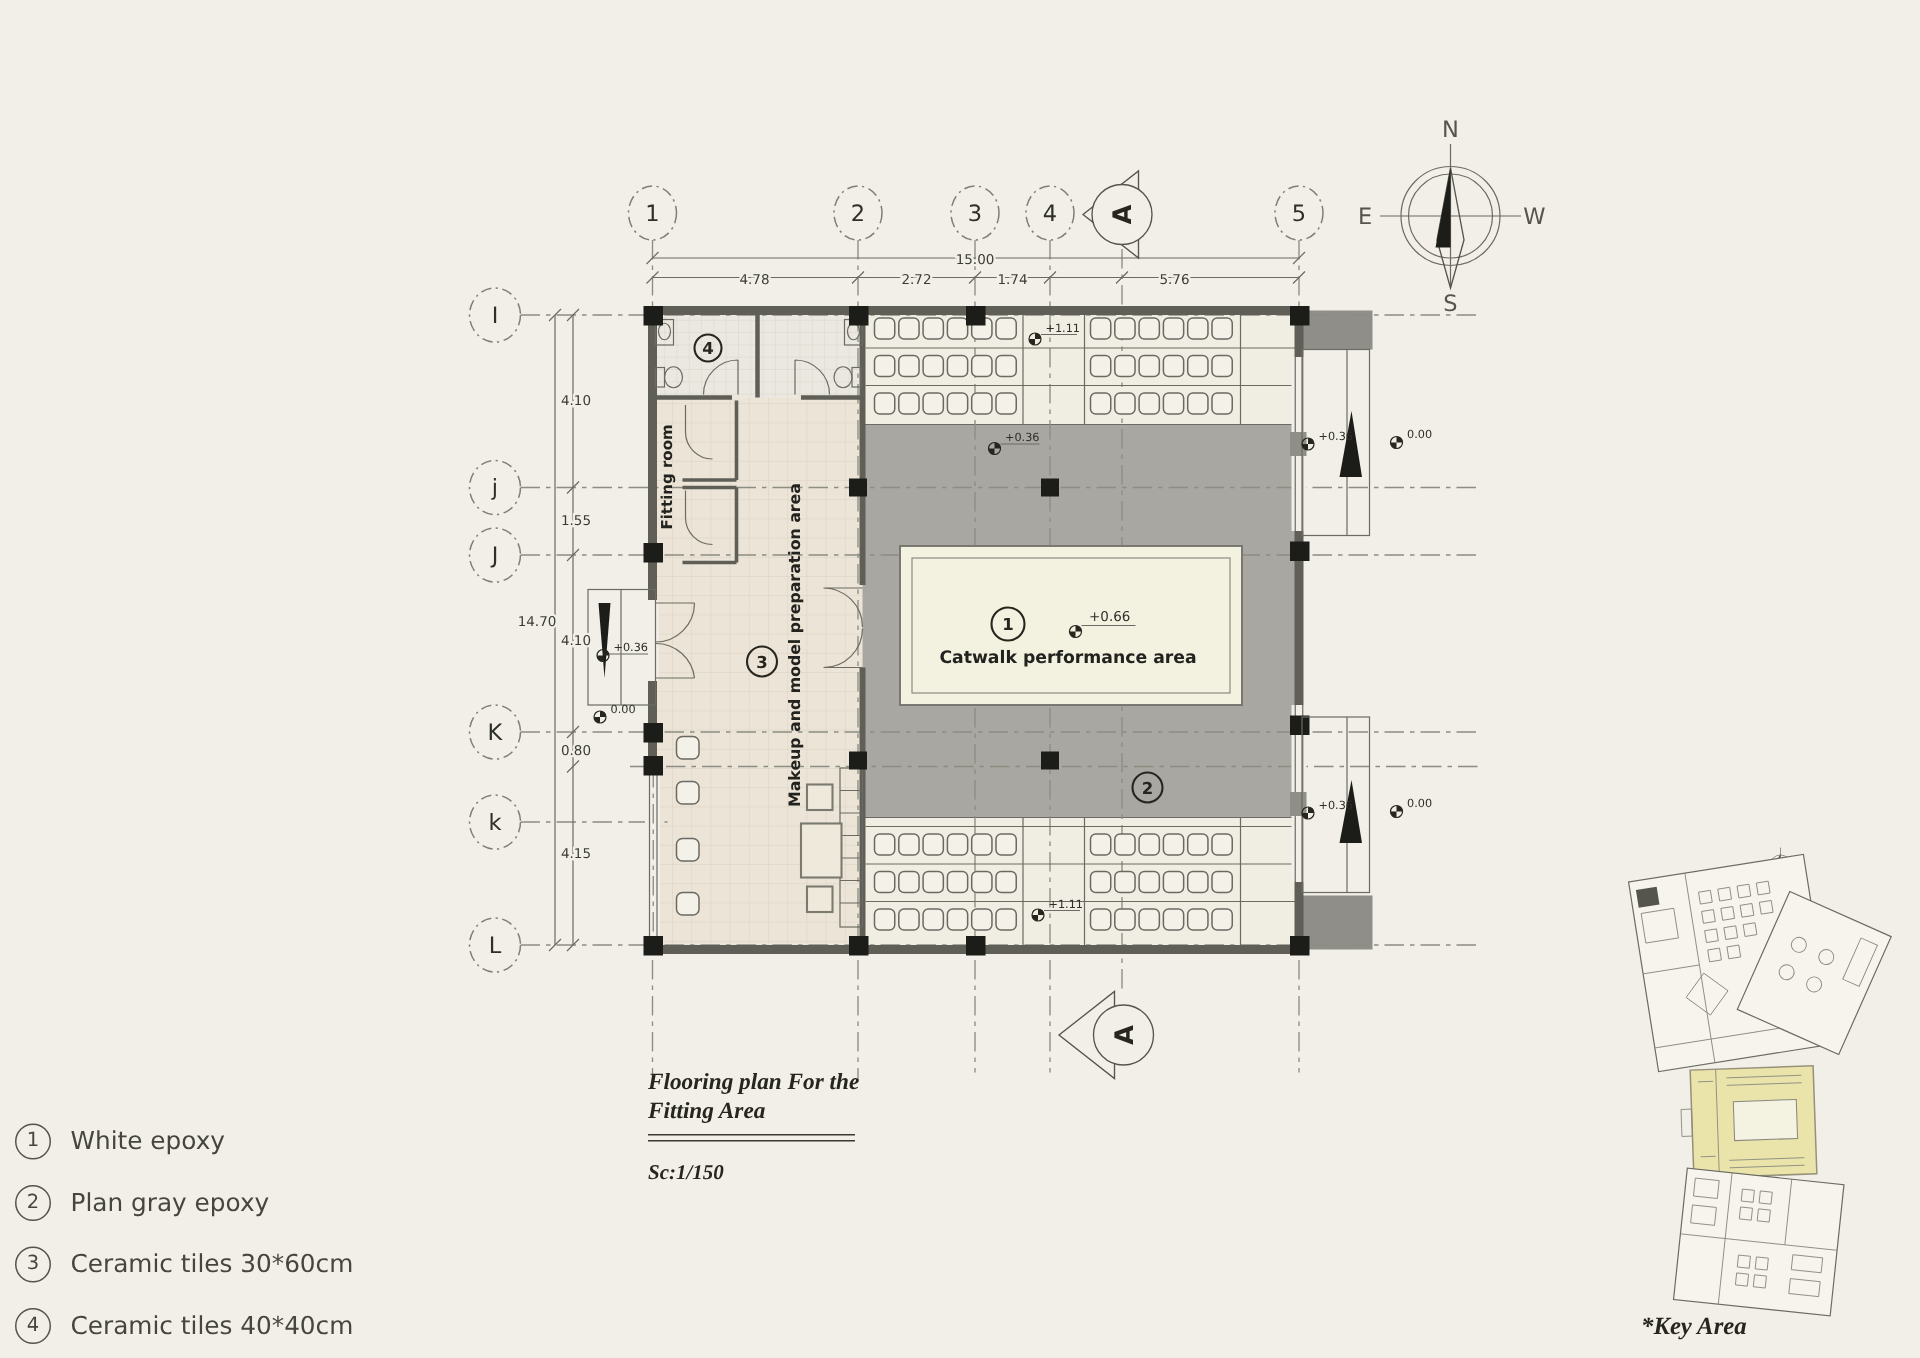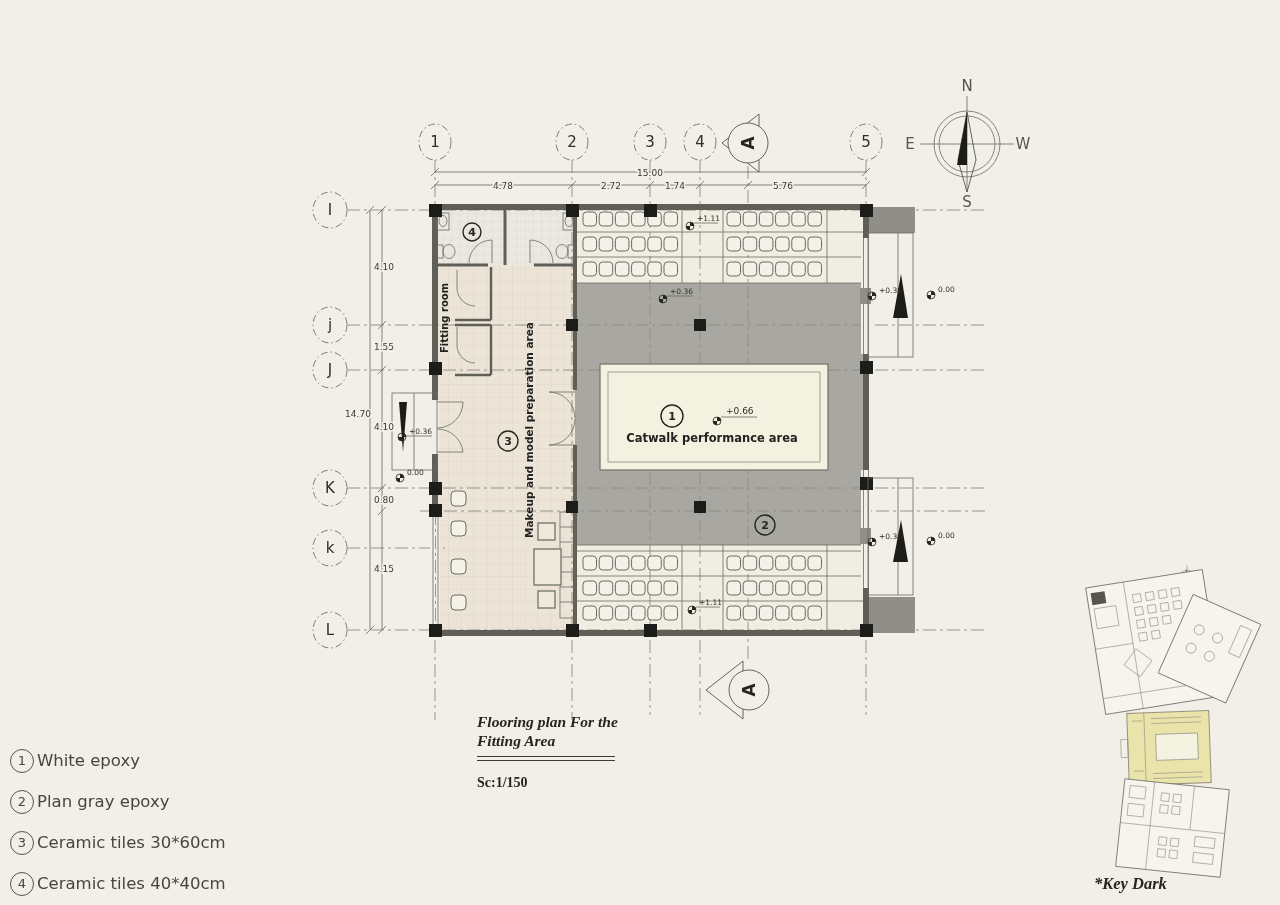--- a/index.html
+++ b/index.html
@@ -22,26 +22,26 @@
   .tagt{font-size:11px;font-weight:bold;fill:#26261f;text-anchor:middle;}
   .door{stroke:#6b6b63;stroke-width:0.8;fill:none;}
   .comp{font-size:15px;fill:#55554e;text-anchor:middle;}
   .kp{stroke:#6b6b63;stroke-width:0.8;fill:#f6f4ec;}
   .kpl{stroke:#8a8a80;stroke-width:0.6;fill:none;}
 
   .legend{position:absolute;left:10px;top:740px;}
   .legend-row{display:flex;align-items:center;height:41px;}
   .legend-num{width:22px;height:22px;border:1.6px solid #55554d;border-radius:50%;
       display:flex;align-items:center;justify-content:center;font-size:13px;color:#46463f;flex:0 0 auto;}
-  .legend-label{font-size:16.5px;color:#46463f;margin-left:3px;}
+  .legend-label{font-size:16.5px;color:#46463f;margin-left:13px;}
   .titleblock{position:absolute;left:432px;top:712px;width:170px;color:#26261f;
-      font-family:"Liberation Serif","DejaVu Serif",serif;margin-left:45px;}
+      font-family:"Liberation Serif","DejaVu Serif",serif;}
   .titleblock .t1{font-style:italic;font-weight:bold;font-size:15.5px;line-height:1.25;}
   .dbl-rule{width:138px;border-top:1.4px solid #3a3a33;border-bottom:1px solid #3a3a33;height:3px;margin-top:5px;}
-  .titleblock .sc{font-weight:bold;font-size:14px;margin-top:14px;}
+  .titleblock .sc{font-style:italic;font-weight:bold;font-size:14px;margin-top:14px;}
   .keyplan-label{position:absolute;left:1094px;top:874px;font-family:"Liberation Serif","DejaVu Serif",serif;
       font-style:italic;font-weight:bold;font-size:16.5px;color:#26261f;}
 </style>
 </head>
 <body>
 
 
 
 <svg id="plan-svg" width="1280" height="905" viewBox="0 0 1280 905">
   <defs>
@@ -449,16 +449,16 @@
 </div>
 
 
 <div class="titleblock">
   <div class="t1">Flooring  plan For the</div>
   <div class="t1">Fitting Area</div>
   <div class="dbl-rule"></div>
   <div class="sc">Sc:1/150</div>
 </div>
 
-<div class="keyplan-label">*Key Dark</div>
+<div class="keyplan-label">*Key Area</div>
 
 
 
 
 </body></html>

